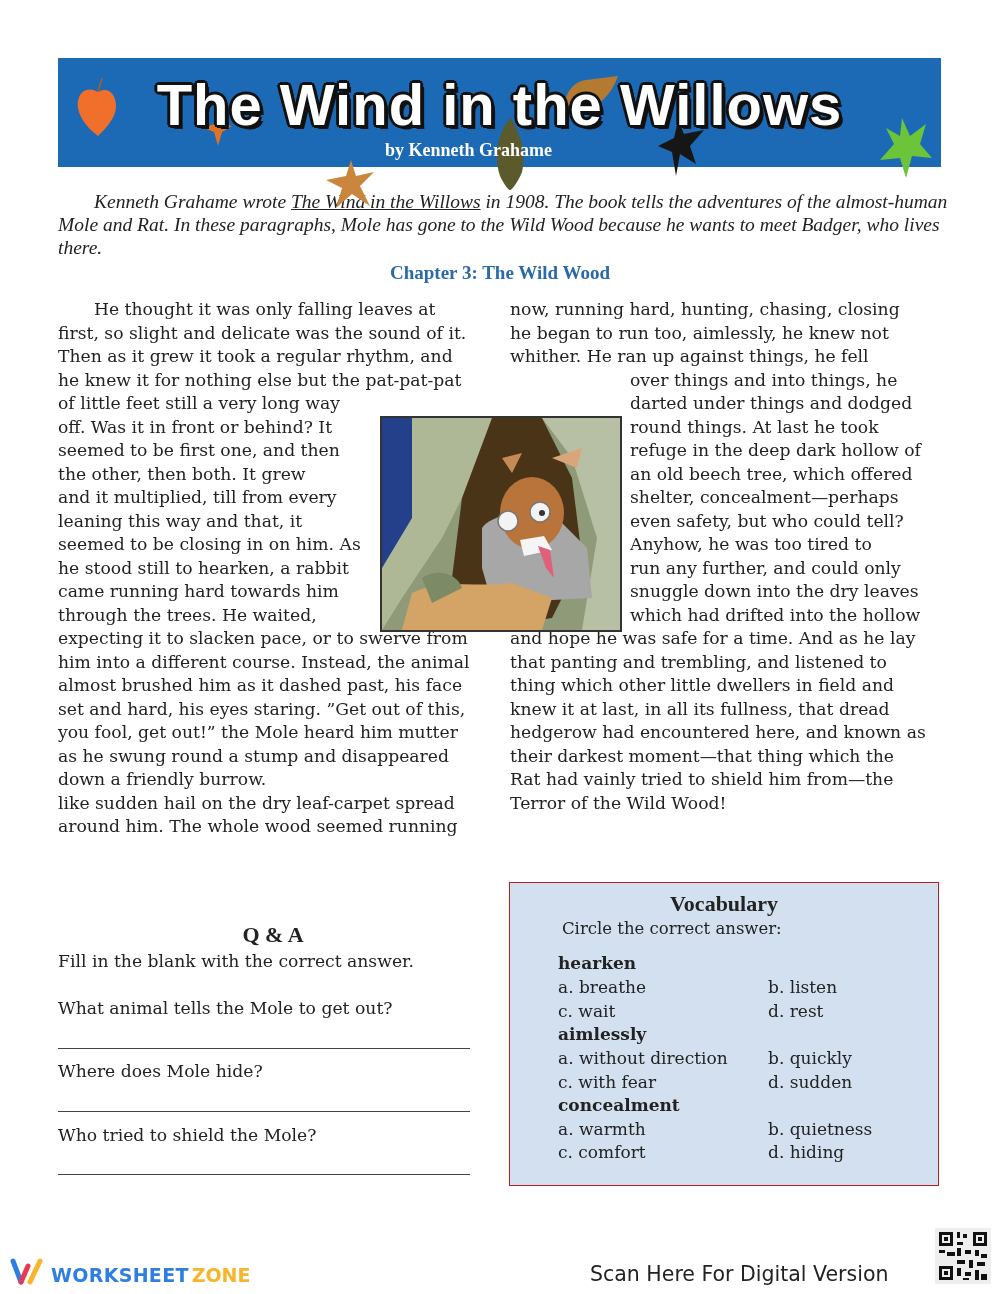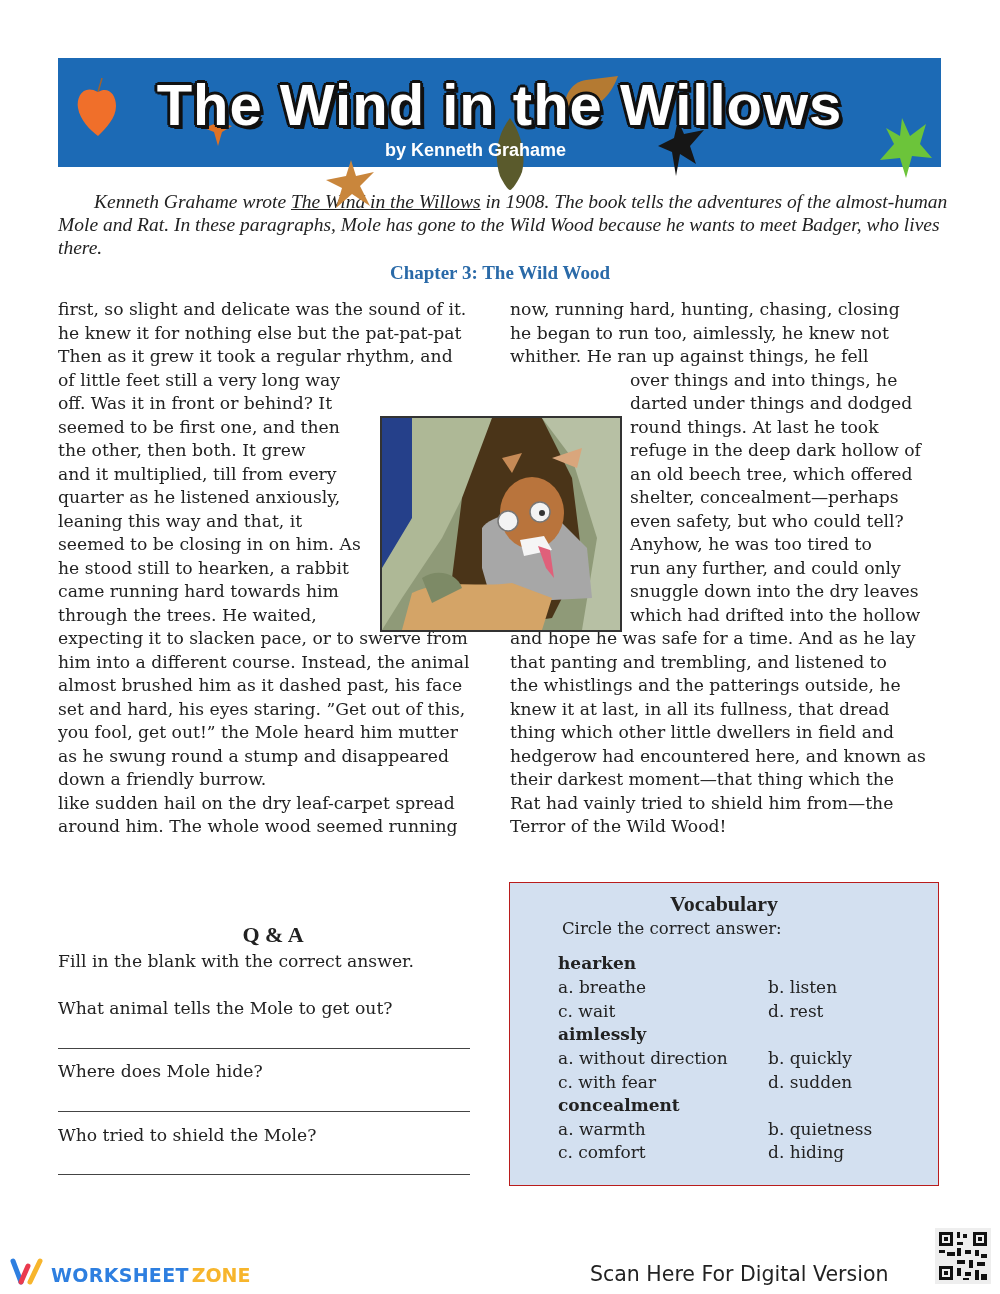--- a/index.html
+++ b/index.html
@@ -2,21 +2,21 @@
 <html><head>
 <meta charset="utf-8">
 <style>
   html, body { margin: 0; padding: 0; background: #ffffff; }
   body { width: 1000px; height: 1294px; position: relative; overflow: hidden; font-family: "DejaVu Serif", serif; color: #222; }
 
   
   .banner { position: absolute; left: 58px; top: 58px; width: 883px; height: 109px; background: #1c6ab5; overflow: visible; }
   .banner-title { position: absolute; left: 0; right: 0; top: 14px; text-align: center; font-family: "Liberation Sans", sans-serif; font-weight: bold; font-size: 58px; line-height: 66px; color: #ffffff; letter-spacing: 1px;
     text-shadow: -2px -2px 0 #111, 2px -2px 0 #111, -2px 2px 0 #111, 2px 2px 0 #111, 0 3px 0 #111, 3px 0 0 #111, -3px 0 0 #111, 0 -3px 0 #111, 4px 4px 0 #111; z-index: 3; }
-  .banner-author { position: absolute; left: 327px; top: 82px; font-family: Liberation Sans, sans-serif; font-weight: bold; font-size: 18px; color: #ffffff; z-index: 3; }
+  .banner-author { position: absolute; left: 327px; top: 82px; font-family: Liberation Serif, serif; font-weight: bold; font-size: 18px; color: #ffffff; z-index: 3; }
   .leaf { position: absolute; z-index: 2; }
 
   
   .intro { position: absolute; left: 58px; top: 190px; width: 890px; font-family: "Liberation Serif", serif; font-style: italic; font-size: 19.5px; line-height: 23px; color: #222; text-indent: 36px; }
   .intro u { text-decoration: underline; }
   .chapter { position: absolute; left: 0; width: 1000px; top: 262px; text-align: center; font-family: "Liberation Serif", serif; font-weight: bold; font-size: 19px; color: #2a6aa8; }
 
   
   .col { position: absolute; font-family: "DejaVu Serif", serif; font-size: 17.2px; line-height: 23.5px; color: #222; white-space: nowrap; }
   .col .line { display: block; height: 23.5px; }
@@ -74,29 +74,29 @@
 
   <div class="banner-title">The Wind in the Willows</div>
   <div class="banner-author">by Kenneth Grahame</div>
 </div>
 
 <div class="intro"><span>Kenneth Grahame wrote </span><u>The Wind in the Willows</u><span> in 1908. The book tells the adventures of the almost-human Mole and Rat. In these paragraphs, Mole has gone to the Wild Wood because he wants to meet Badger, who lives there.</span></div>
 
 <div class="chapter">Chapter 3: The Wild Wood</div>
 
 <div class="col col-left">
+  <span class="line" style="padding-left:36px">He thought it was only falling leaves at</span>
   <span class="line">first, so slight and delicate was the sound of it.</span>
+  <span class="line">Then as it grew it took a regular rhythm, and</span>
   <span class="line">he knew it for nothing else but the pat-pat-pat</span>
-  <span class="line">Then as it grew it took a regular rhythm, and</span>
   <span class="line">of little feet still a very long way</span>
   <span class="line">off. Was it in front or behind? It</span>
   <span class="line">seemed to be first one, and then</span>
   <span class="line">the other, then both. It grew</span>
   <span class="line">and it multiplied, till from every</span>
-  <span class="line">quarter as he listened anxiously,</span>
   <span class="line">leaning this way and that, it</span>
   <span class="line">seemed to be closing in on him. As</span>
   <span class="line">he stood still to hearken, a rabbit</span>
   <span class="line">came running hard towards him</span>
   <span class="line">through the trees. He waited,</span>
   <span class="line">expecting it to slacken pace, or to swerve from</span>
   <span class="line">him into a different course. Instead, the animal</span>
   <span class="line">almost brushed him as it dashed past, his face</span>
   <span class="line">set and hard, his eyes staring. ”Get out of this,</span>
   <span class="line">you fool, get out!” the Mole heard him mutter</span>
@@ -116,23 +116,22 @@
   <span class="line" style="padding-left:120px">refuge in the deep dark hollow of</span>
   <span class="line" style="padding-left:120px">an old beech tree, which offered</span>
   <span class="line" style="padding-left:120px">shelter, concealment—perhaps</span>
   <span class="line" style="padding-left:120px">even safety, but who could tell?</span>
   <span class="line" style="padding-left:120px">Anyhow, he was too tired to</span>
   <span class="line" style="padding-left:120px">run any further, and could only</span>
   <span class="line" style="padding-left:120px">snuggle down into the dry leaves</span>
   <span class="line" style="padding-left:120px">which had drifted into the hollow</span>
   <span class="line">and hope he was safe for a time. And as he lay</span>
   <span class="line">that panting and trembling, and listened to</span>
-  <span class="line">the whistlings and the patterings outside, he</span>
+  <span class="line">thing which other little dwellers in field and</span>
   <span class="line">knew it at last, in all its fullness, that dread</span>
-  <span class="line">thing which other little dwellers in field and</span>
   <span class="line">hedgerow had encountered here, and known as</span>
   <span class="line">their darkest moment—that thing which the</span>
   <span class="line">Rat had vainly tried to shield him from—the</span>
   <span class="line">Terror of the Wild Wood!</span>
 </div>
 
 <div class="illustration">
   <svg width="238" height="212" viewBox="0 0 238 212">
     <rect width="238" height="212" fill="#8f9a78"></rect>
     <rect x="0" y="0" width="38" height="150" fill="#25408a"></rect>

